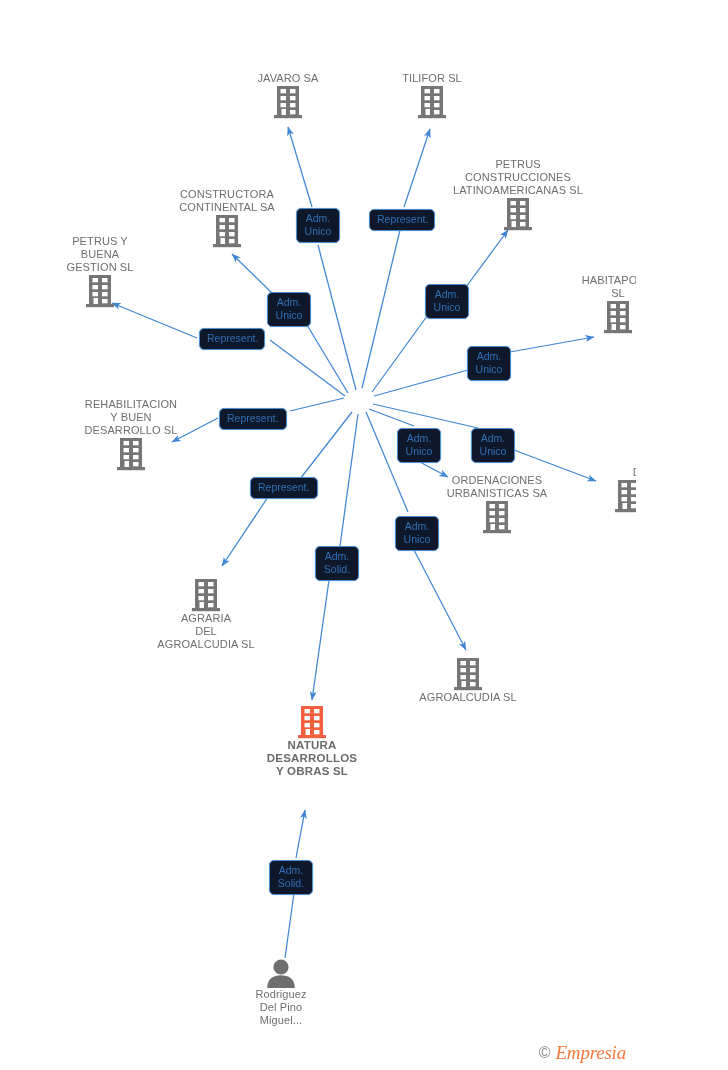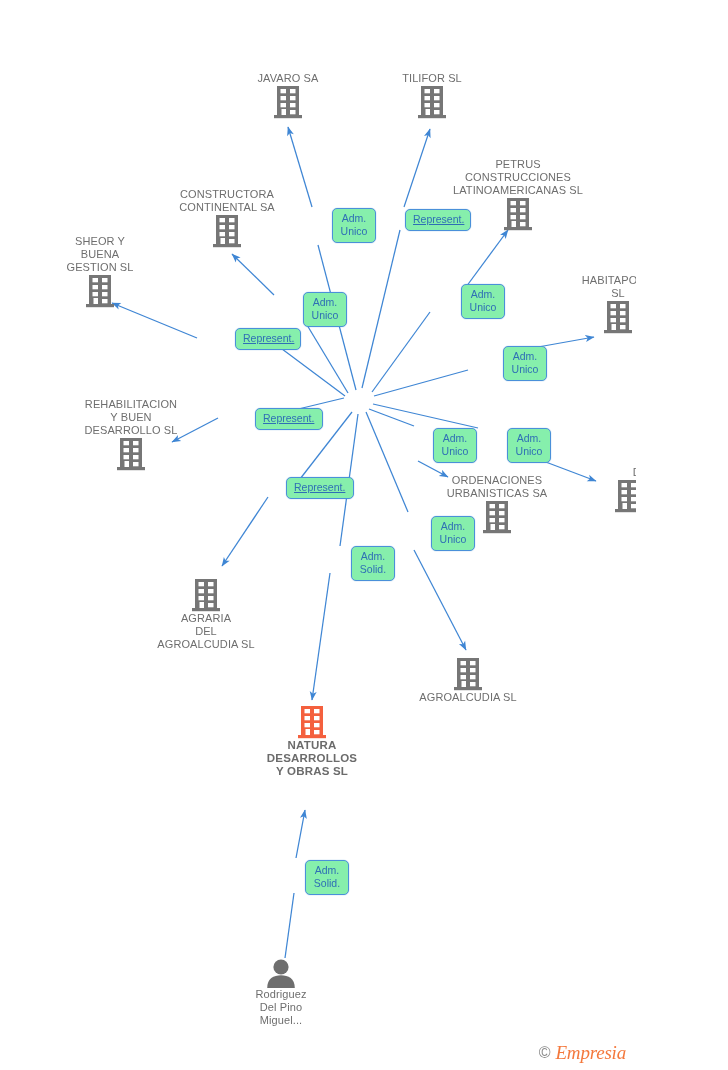--- a/index.html
+++ b/index.html
@@ -46,33 +46,32 @@
     font-size:11.5px;
     letter-spacing:.2px;
   }
   .node.above .nlabel{ margin-bottom:3px; }
   .node.below .nlabel{ margin-top:4px; }
 
   
   .chip{
     position:absolute;
     box-sizing:border-box;
-    background:#86efac;
+    background:#0f172a;
     border:1.4px solid #4a90d9;
     border-radius:5px;
     color:#2f6fb5;
     font-size:10.5px;
     line-height:13px;
     text-align:center;
     padding:3px 6px 4px 6px;
     white-space:pre-line;
     box-shadow:0 0 0 .5px rgba(74,144,217,.18);
-    margin-left:36px;
-  }
-  .chip.one-line{ padding:3px 9px 4px 7px;text-decoration:underline; }
+  }
+  .chip.one-line{ padding:3px 9px 4px 7px; }
 </style>
 </head>
 <body>
 
 <div id="graph">
 
   <svg id="edges" viewBox="0 0 728 1070" xmlns="http://www.w3.org/2000/svg">
     <defs>
       <marker id="ah" markerWidth="9" markerHeight="9" refX="7.2" refY="3.2" orient="auto" markerUnits="strokeWidth">
         <path d="M0.3,0.4 L7.6,3.2 L0.3,6.0 L2.1,3.2 z" fill="#3f86d4"></path>
@@ -182,21 +181,21 @@
       <rect x="6.5" y="11" width="5.5" height="4.3" fill="#fff"></rect>
         <rect x="16" y="11" width="5.5" height="4.3" fill="#fff"></rect>
       <rect x="6.5" y="18" width="5.5" height="4.3" fill="#fff"></rect>
         <rect x="16" y="18" width="5.5" height="4.3" fill="#fff"></rect>
       <rect x="16" y="25" width="5.5" height="4.3" fill="#fff"></rect>
       <rect x="7.5" y="24" width="4.5" height="6" fill="#fff"></rect>
     </svg>
   </div>
 
   <div class="node below" style="left:100px; top:231px;">
-    <span class="nlabel">SHEOR Y
+    <span class="nlabel">PETRUS Y
 BUENA
 GESTION SL</span>
     <svg class="ico" width="28" height="34" viewBox="0 0 28 34">
       <rect x="3" y="1" width="22" height="29" fill="#767676"></rect>
       <rect x="0" y="30" width="28" height="3.2" fill="#767676"></rect>
       <rect x="6.5" y="4" width="5.5" height="4.3" fill="#fff"></rect>
         <rect x="16" y="4" width="5.5" height="4.3" fill="#fff"></rect>
       <rect x="6.5" y="11" width="5.5" height="4.3" fill="#fff"></rect>
         <rect x="16" y="11" width="5.5" height="4.3" fill="#fff"></rect>
       <rect x="6.5" y="18" width="5.5" height="4.3" fill="#fff"></rect>

